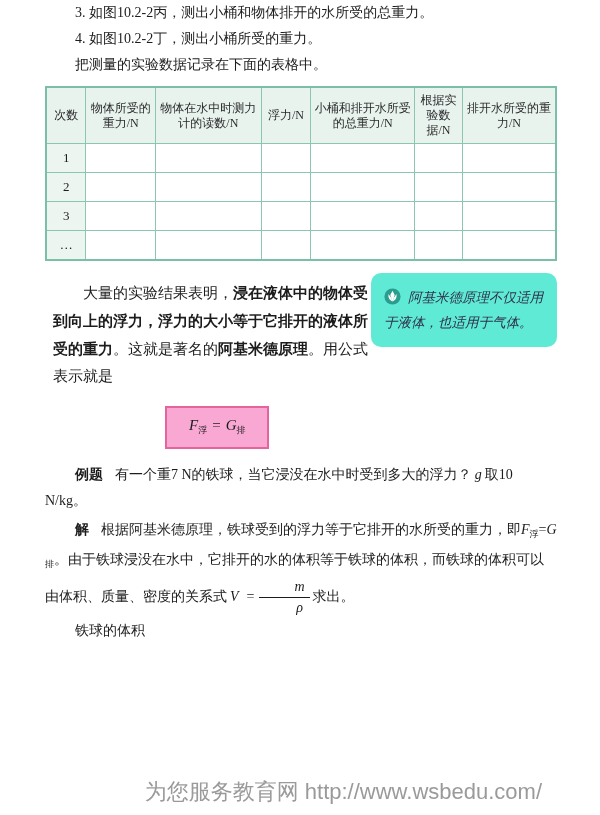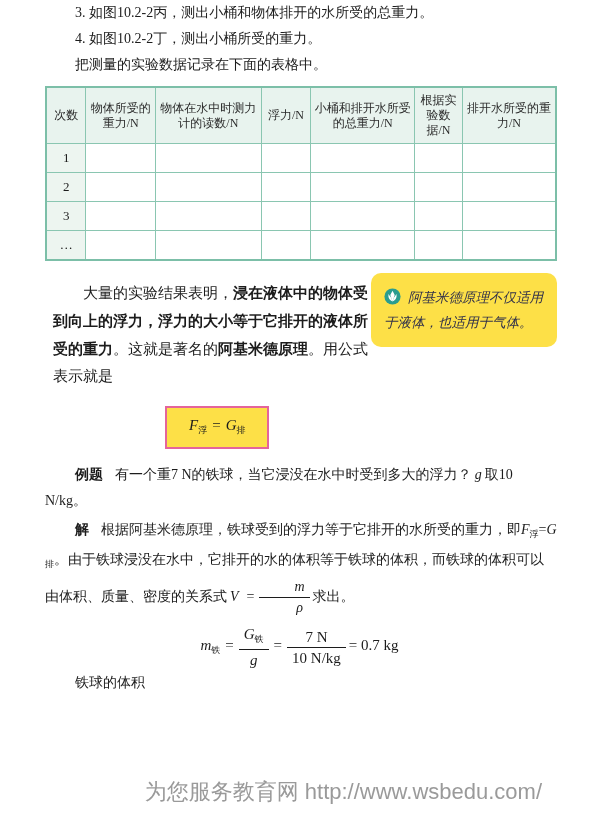--- a/index.html
+++ b/index.html
@@ -22,30 +22,30 @@
   table.exp th {
     background:#e8f3ee; font-weight:normal; font-size:12px; line-height:15px;
     padding:5px 2px; height:44px; text-align:center; color:#2a2a2a;
   }
   table.exp td { height:26px; }
   td.rowlabel { background:#edf5f0; text-align:center; font-size:13px; }
 
   .principle-section { margin-top:18px; }
   .side-note {
     float:right; width:186px; margin:-6px 0 6px 0;
-    background:#fde047; border-radius:10px; padding:12px 12px 12px 13px;
+    background:#5eead4; border-radius:10px; padding:12px 12px 12px 13px;
     font-style:italic; font-size:13.5px; line-height:25px; color:#30304a;
   }
   .note-icon { display:inline-block; width:17px; height:17px; vertical-align:-3px; margin-right:7px; }
   .principle-para { margin:8px; font-size:15px; line-height:27px; text-indent:30px; }
   .bhei { font-weight:700; font-family:"Liberation Sans","DejaVu Sans",sans-serif; }
 
   .formula-box {
     display:inline-block; margin:8px 0 0 120px;
-    border:2px solid #e4649b; padding:4px 22px; font-size:15px; background:#fde047;text-align:center;
+    border:2px solid #e4649b; padding:4px 22px; font-size:15px; background:#f9a8d4;text-align:center;
   }
 
   .example { clear:both; margin:12px 0 0 0; text-indent:30px; }
   .solution { margin:2px 0 0 0; text-indent:30px; }
   .label { margin-right:12px; font-weight:700; font-family:"Liberation Sans","DejaVu Sans",sans-serif;margin-top:44px; }
   .mass-line { margin:4px 0 0 30px; }
   .volume-heading { margin:0 0 0 30px; }
 
   var { font-style:italic; font-family:"Liberation Serif",serif; }
   .mx { margin:0 3px; }
@@ -148,19 +148,18 @@
     </aside>
     <p class="principle-para"><span>大量的实验结果表明，</span><span class="bhei">浸在液体中的物体受到向上的浮力，浮力的大小等于它排开的液体所受的重力</span><span>。这就是著名的</span><span class="bhei">阿基米德原理</span><span>。用公式表示就是</span></p>
     <div class="formula-box"><var>F</var><sub class="cjk">浮</sub><span class="eq">=</span><var>G</var><sub class="cjk">排</sub></div>
   </div>
 
   <p class="example"><b class="label">例题</b><span>有一个重7 N的铁球，当它浸没在水中时受到多大的浮力？</span><var class="mx">g</var><span>取10 N/kg。</span></p>
 
   <p class="solution"><b class="label">解</b><span>根据阿基米德原理，铁球受到的浮力等于它排开的水所受的重力，即</span><var>F</var><sub class="cjk">浮</sub><span>=</span><var>G</var><sub class="cjk">排</sub><span>。由于铁球浸没在水中，它排开的水的体积等于铁球的体积，而铁球的体积可以由体积、质量、密度的关系式</span><var class="mx">V</var><span class="eq">=</span><span class="frac"><span class="num"><var>m</var></span><span class="den"><var>ρ</var></span></span><span class="mx">求出。</span></p>
 
 
-  <div class="center-formula"><var>m</var><sub class="cjk">铁</sub><span class="eq">=</span><span class="frac"><span class="num"><var>G</var><sub class="cjk">铁</sub></span><span class="den"><var>g</var></span></span><span class="eq">=</span><span class="frac"><span class="num">7 N</span><span class="den">10 N/kg</span></span><span class="mx">= 0.7 kg</span></div>
 
   <p class="volume-heading">铁球的体积</p>
 
 </div>
 
 <div class="footer">为您服务教育网 http://www.wsbedu.com/</div>
 
 </body></html>

